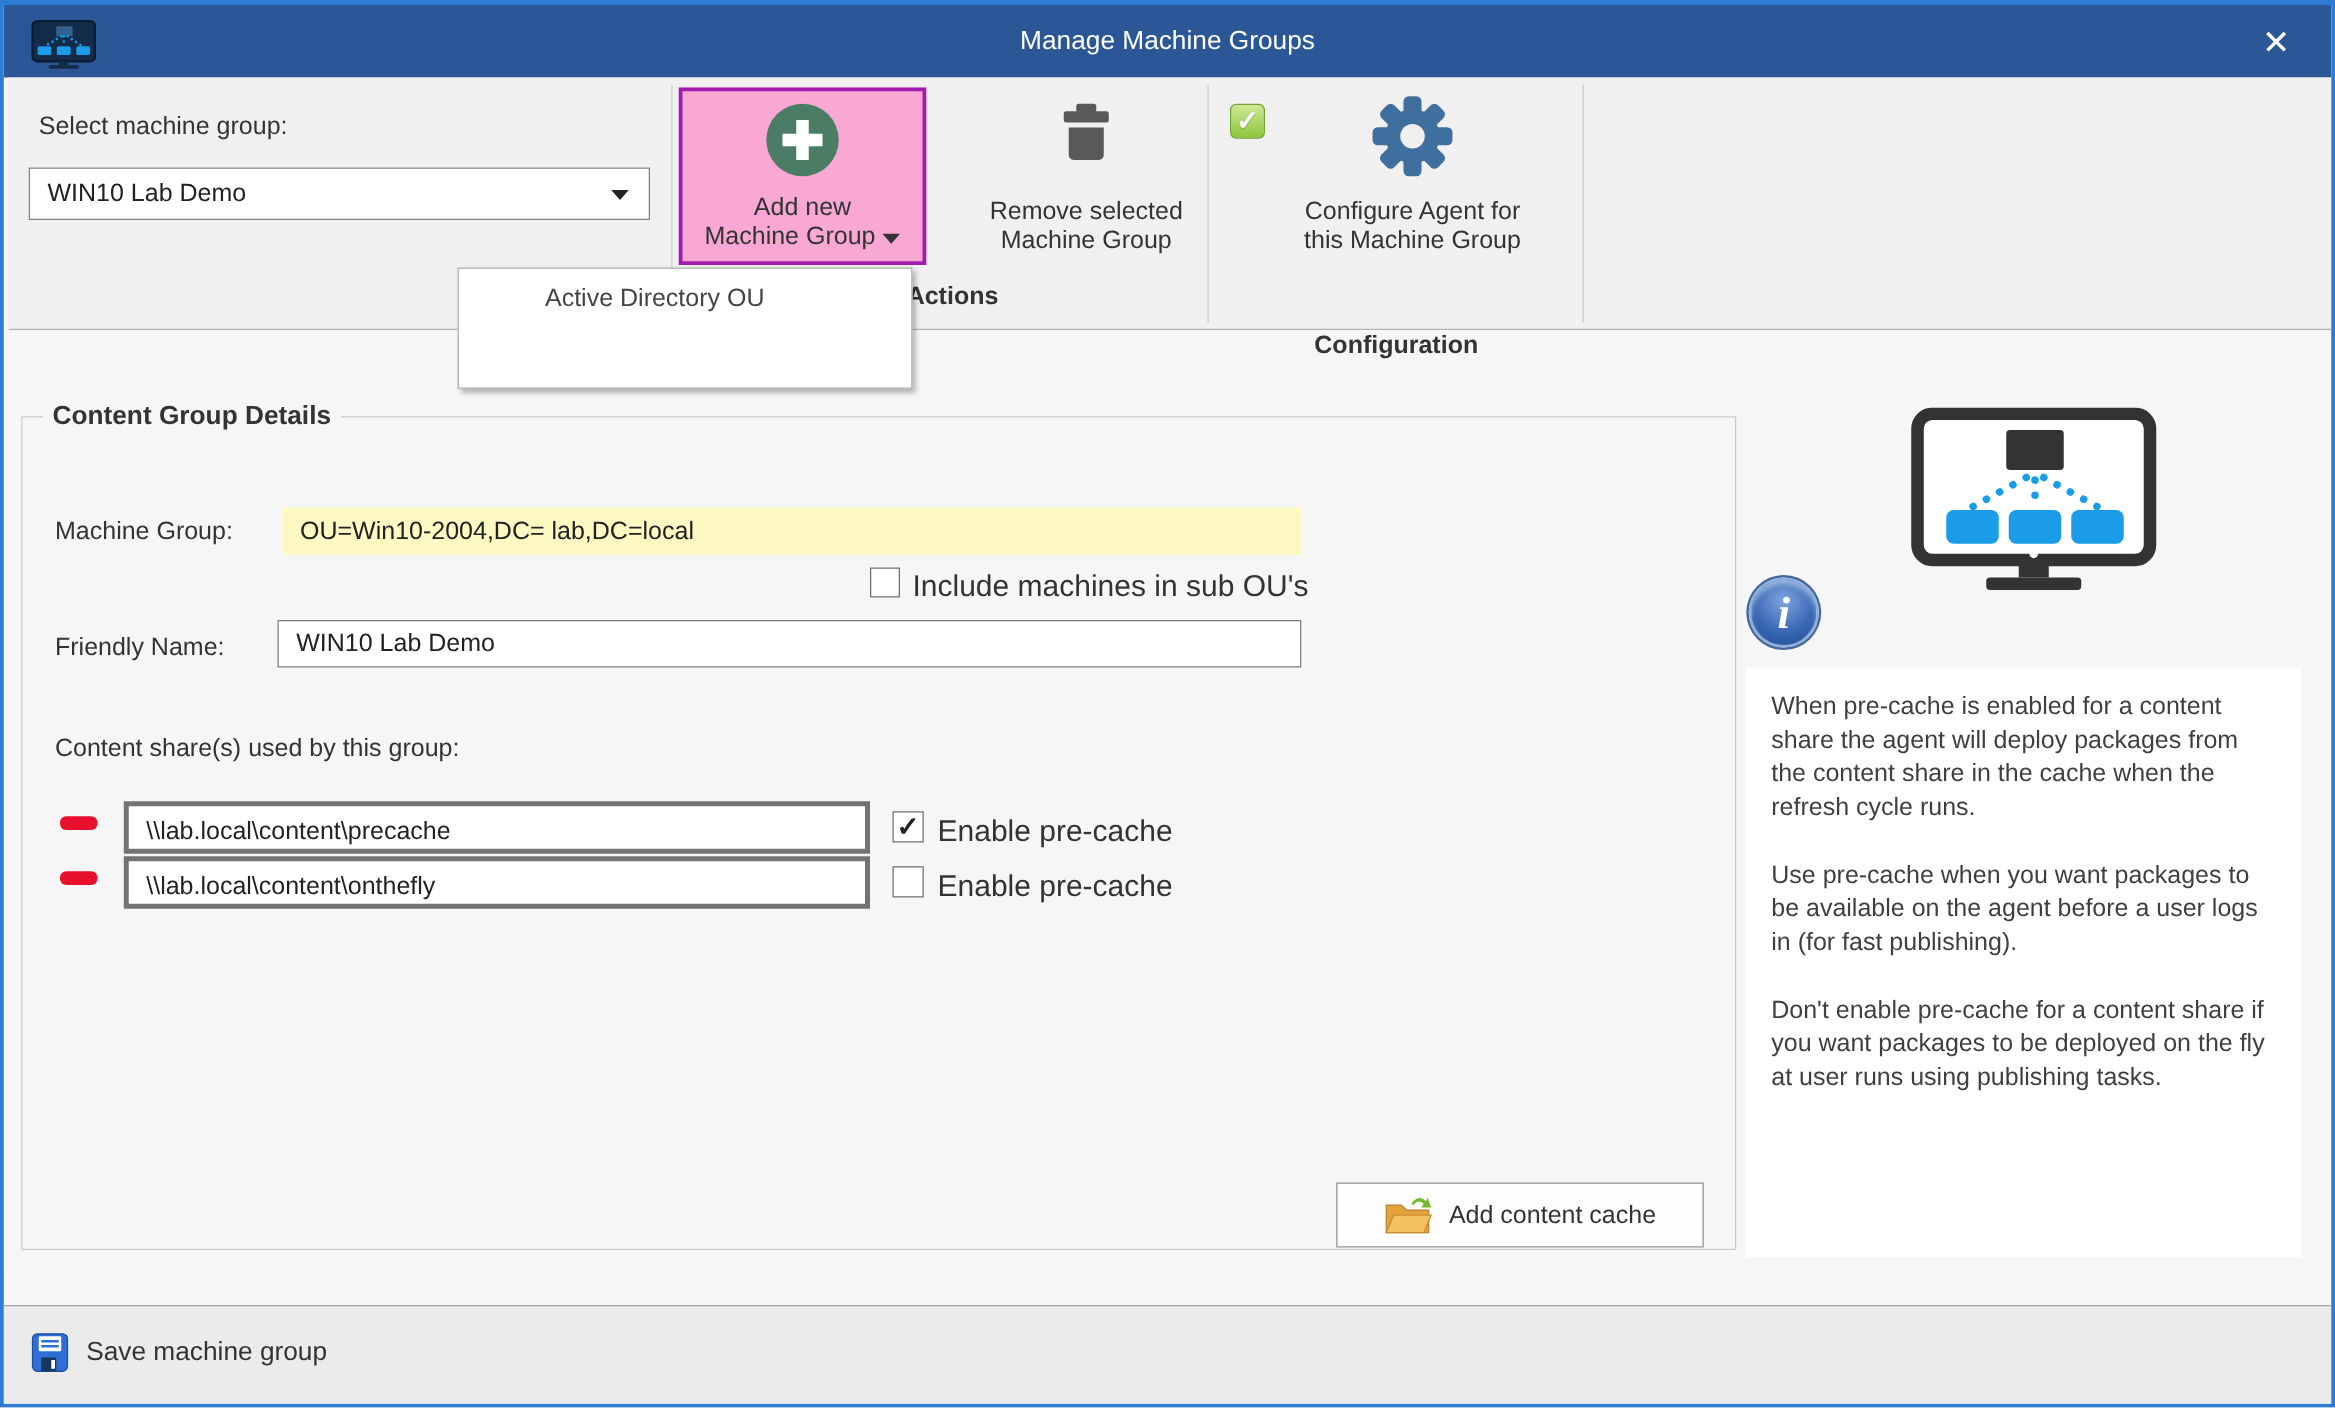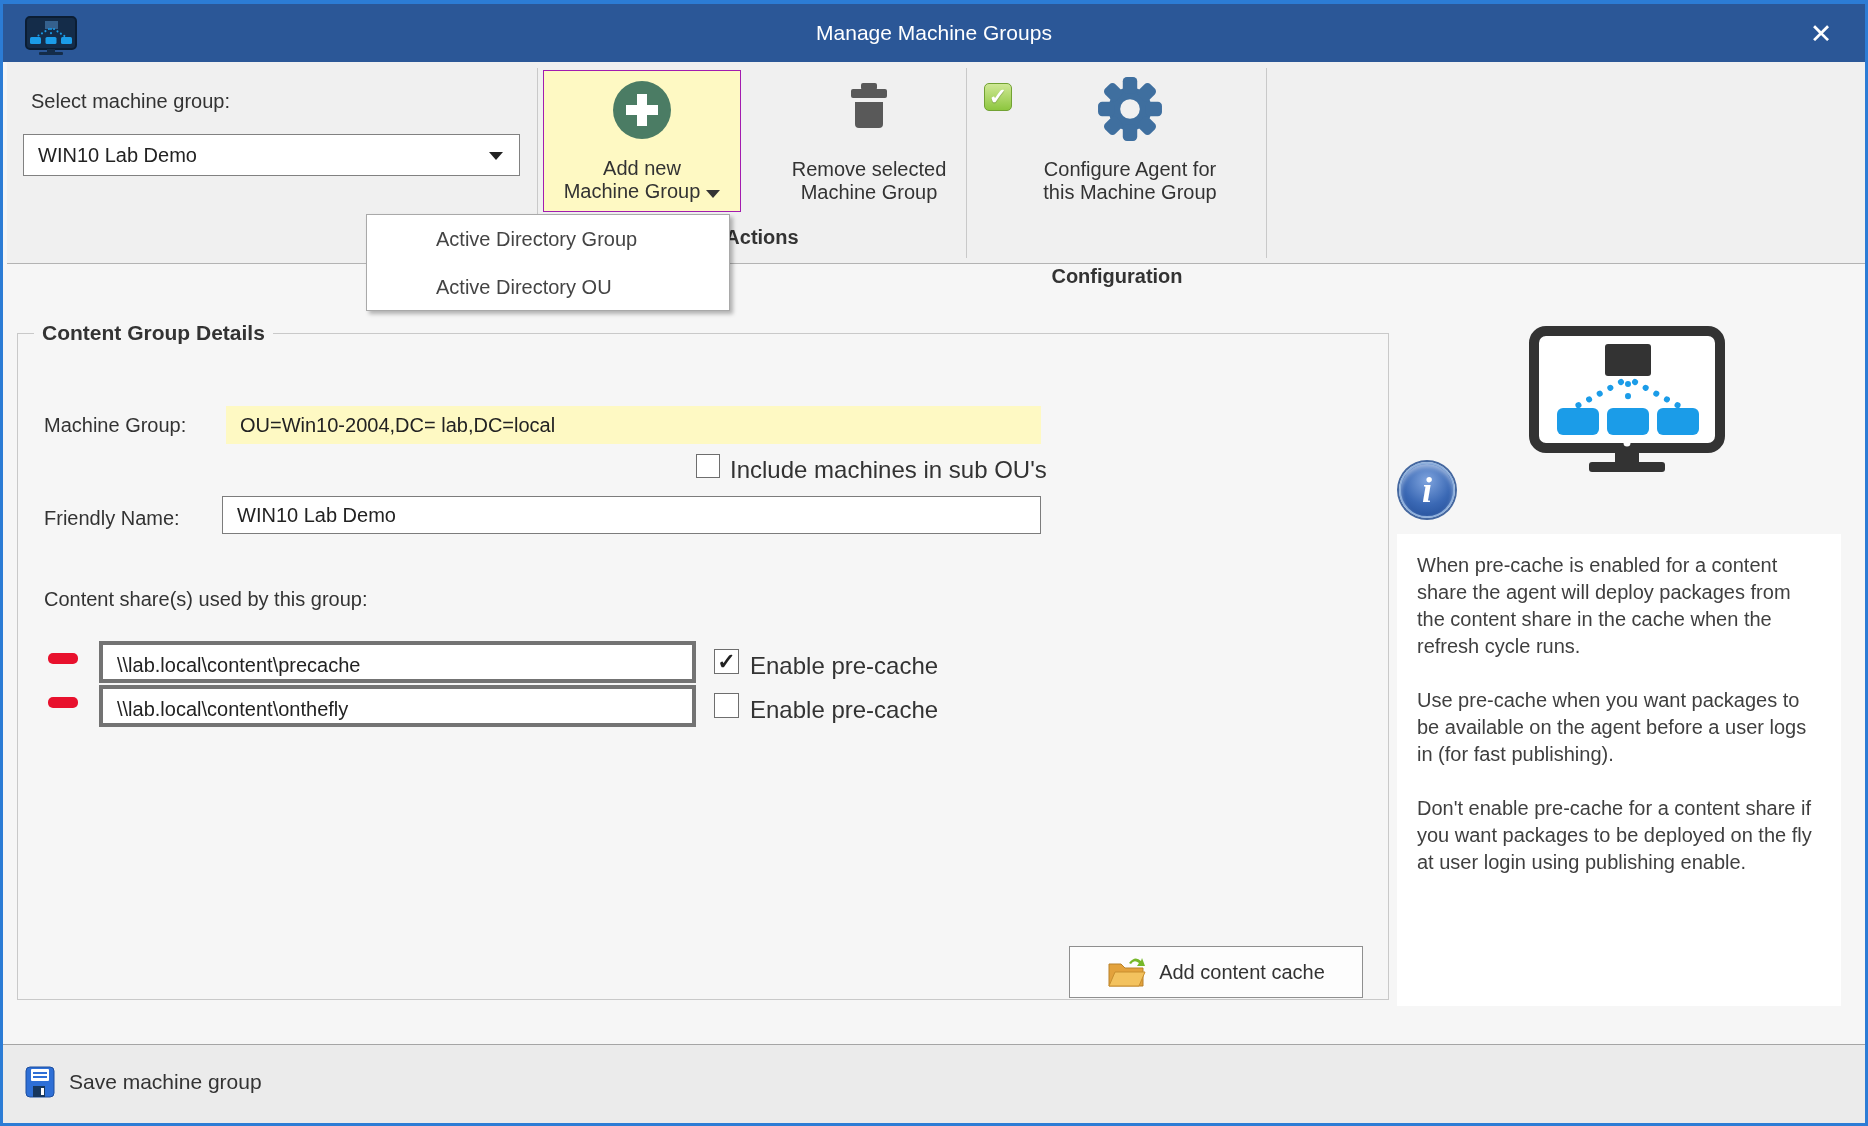--- a/index.html
+++ b/index.html
@@ -18,21 +18,21 @@
           border-bottom:1px solid #b3b3b3;}
   .ribbon .select-label{position:absolute;left:24px;top:28px;font-size:20px;color:#333;}
   .combo{position:absolute;left:16px;top:72px;width:497px;height:42px;background:#fff;
          border:1px solid #818181;font-size:20px;color:#222;line-height:40px;padding-left:14px;}
   .combo .arrow{position:absolute;right:16px;top:17px;width:0;height:0;
                 border-left:7px solid transparent;border-right:7px solid transparent;
                 border-top:8px solid #222;}
   .vsep{position:absolute;top:6px;height:190px;width:1px;background:#c9c9c9;}
   .rib-btn{position:absolute;top:8px;height:142px;text-align:center;color:#333;font-size:20px;}
   .rib-btn .lbl{position:absolute;left:0;right:0;bottom:8px;line-height:23px;}
-  .add-btn{left:536px;width:198px;background:#fef9c3;border:1px solid #a21caf;}
+  .add-btn{left:536px;width:198px;background:#f9a8d4;border:3px solid #a21caf;}
   .plus-circle{position:absolute;left:50%;top:10px;margin-left:-29px;width:58px;height:58px;
                border-radius:50%;background:#4b7c64;}
   .plus-circle span{position:absolute;background:#fff;}
   .plus-h{left:13px;top:24px;width:32px;height:10px;}
   .plus-v{left:24px;top:13px;width:10px;height:32px;}
   .menu-arrow{display:inline-block;width:0;height:0;border-left:7px solid transparent;
               border-right:7px solid transparent;border-top:8px solid #333;margin-left:6px;}
   .remove-btn{left:770px;width:184px;}
   .remove-btn svg{margin-top:12px;}
   .config-btn{left:992px;width:262px;}
@@ -166,21 +166,20 @@
       </div>
     </div>
 
     <div class="vsep" style="left:1259px;"></div>
 
     <div class="group-label g-actions">Actions</div>
     <div class="group-label g-config">Configuration</div>
   </div>
 
   <div class="menu">
-    <div class="menu-item">Active Directory Group</div>
     <div class="menu-item">Active Directory OU</div>
   </div>
 
   <fieldset class="details">
     <legend>Content Group Details</legend>
 
     <div class="flabel" style="left:26px;top:69px;">Machine Group:</div>
     <div class="gray-field">OU=Win10-2004,DC= lab,DC=local</div>
 
     <div class="cb" style="left:678px;top:109px;width:24px;height:24px;"></div>
@@ -227,21 +226,21 @@
       <rect x="88" y="124" width="24" height="12" fill="#333"></rect>
       <rect x="62" y="136" width="76" height="10" rx="3" fill="#333"></rect>
     </svg>
   </div>
 
   <div class="info-icon">i</div>
 
   <div class="help-panel">
     <p>When pre-cache is enabled for a content share the agent will deploy packages from the content share in the cache when the refresh cycle runs.</p>
     <p>Use pre-cache when you want packages to be available on the agent before a user logs in (for fast publishing).</p>
-    <p>Don't enable pre-cache for a content share if you want packages to be deployed on the fly at user login using publishing enable.</p>
+    <p>Don't enable pre-cache for a content share if you want packages to be deployed on the fly at user runs using publishing tasks.</p>
   </div>
 
   <div class="footer">
     <div class="save-btn">
       <svg width="34" height="34" viewBox="0 0 34 34">
         <rect x="3" y="2" width="28" height="30" rx="4" fill="#2e6fd6" stroke="#1d4e9e" stroke-width="1"></rect>
         <rect x="8" y="4" width="18" height="12" rx="1" fill="#fff"></rect>
         <rect x="10" y="7" width="14" height="2" fill="#2e6fd6"></rect>
         <rect x="10" y="11" width="14" height="2" fill="#2e6fd6"></rect>
         <rect x="10" y="21" width="12" height="11" fill="#17375e"></rect>

